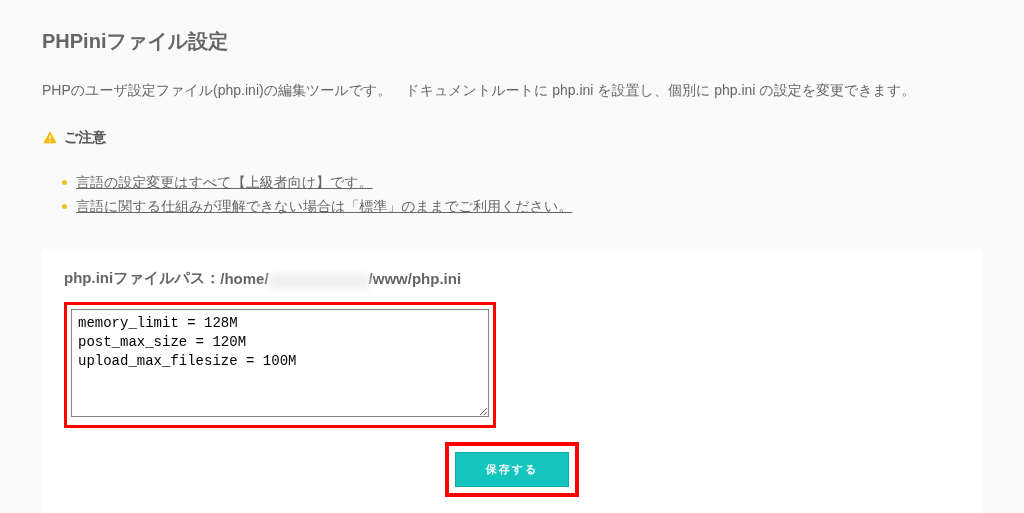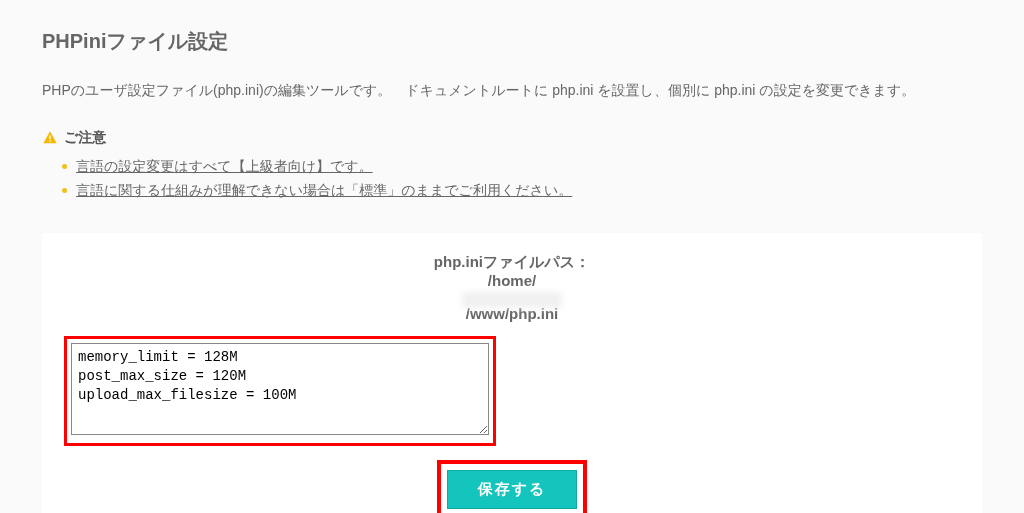--- a/index.html
+++ b/index.html
@@ -23,21 +23,21 @@
     .description {
       font-size: 14px;
       color: #666;
       margin-bottom: 28px;
       line-height: 1.6;
     }
     .caution-header {
       display: flex;
       align-items: center;
       gap: 6px;
-      margin-bottom: 8px;
+      margin-bottom: 24px;
     }
     .caution-header svg {
       width: 16px;
       height: 16px;
       flex-shrink: 0;
     }
     .caution-title {
       font-size: 14px;
       font-weight: bold;
       color: #555;
@@ -72,41 +72,40 @@
     }
     .filepath-line {
       font-size: 15px;
       font-weight: bold;
       color: #666;
       margin-bottom: 14px;
       display: flex;
       align-items: center;
       gap: 0;
       flex-wrap: wrap;
-      flex-direction: column;
     }
     .filepath-line .blurred {
       display: inline-block;
       width: 100px;
       height: 16px;
       background: #f0f0f0;
       filter: blur(3px);
       border-radius: 3px;
       position: relative;
       top: 3px;
     }
     .textarea-wrap {
       border: 3px solid #ff0000;
       padding: 4px;
       width: 432px;
       margin-bottom: 14px;
     }
     .ini-textarea {
       width: 100%;
-      height: 92px;
+      height: 108px;
       font-family: "Courier New", Consolas, monospace;
       font-size: 14px;
       padding: 4px 6px;
       border: 1px solid #888;
       resize: both;
       line-height: 1.35;
       color: #000;
     }
     .button-row {
       display: flex;
@@ -115,21 +114,21 @@
     }
     .button-frame {
       border: 4px solid #ff0000;
       padding: 6px;
       display: inline-block;
     }
     .save-btn {
       background: #14c5bd;
       border: 1px solid #0faaa3;
       color: #ffffff;
-      font-size: 15px;
+      font-size: 11px;
       font-weight: bold;
       padding: 9px 30px;
       cursor: pointer;
       letter-spacing: 2px;
     }
   </style>
 </head>
 <body>
 
 <h1 class="page-title">PHPiniファイル設定</h1>

